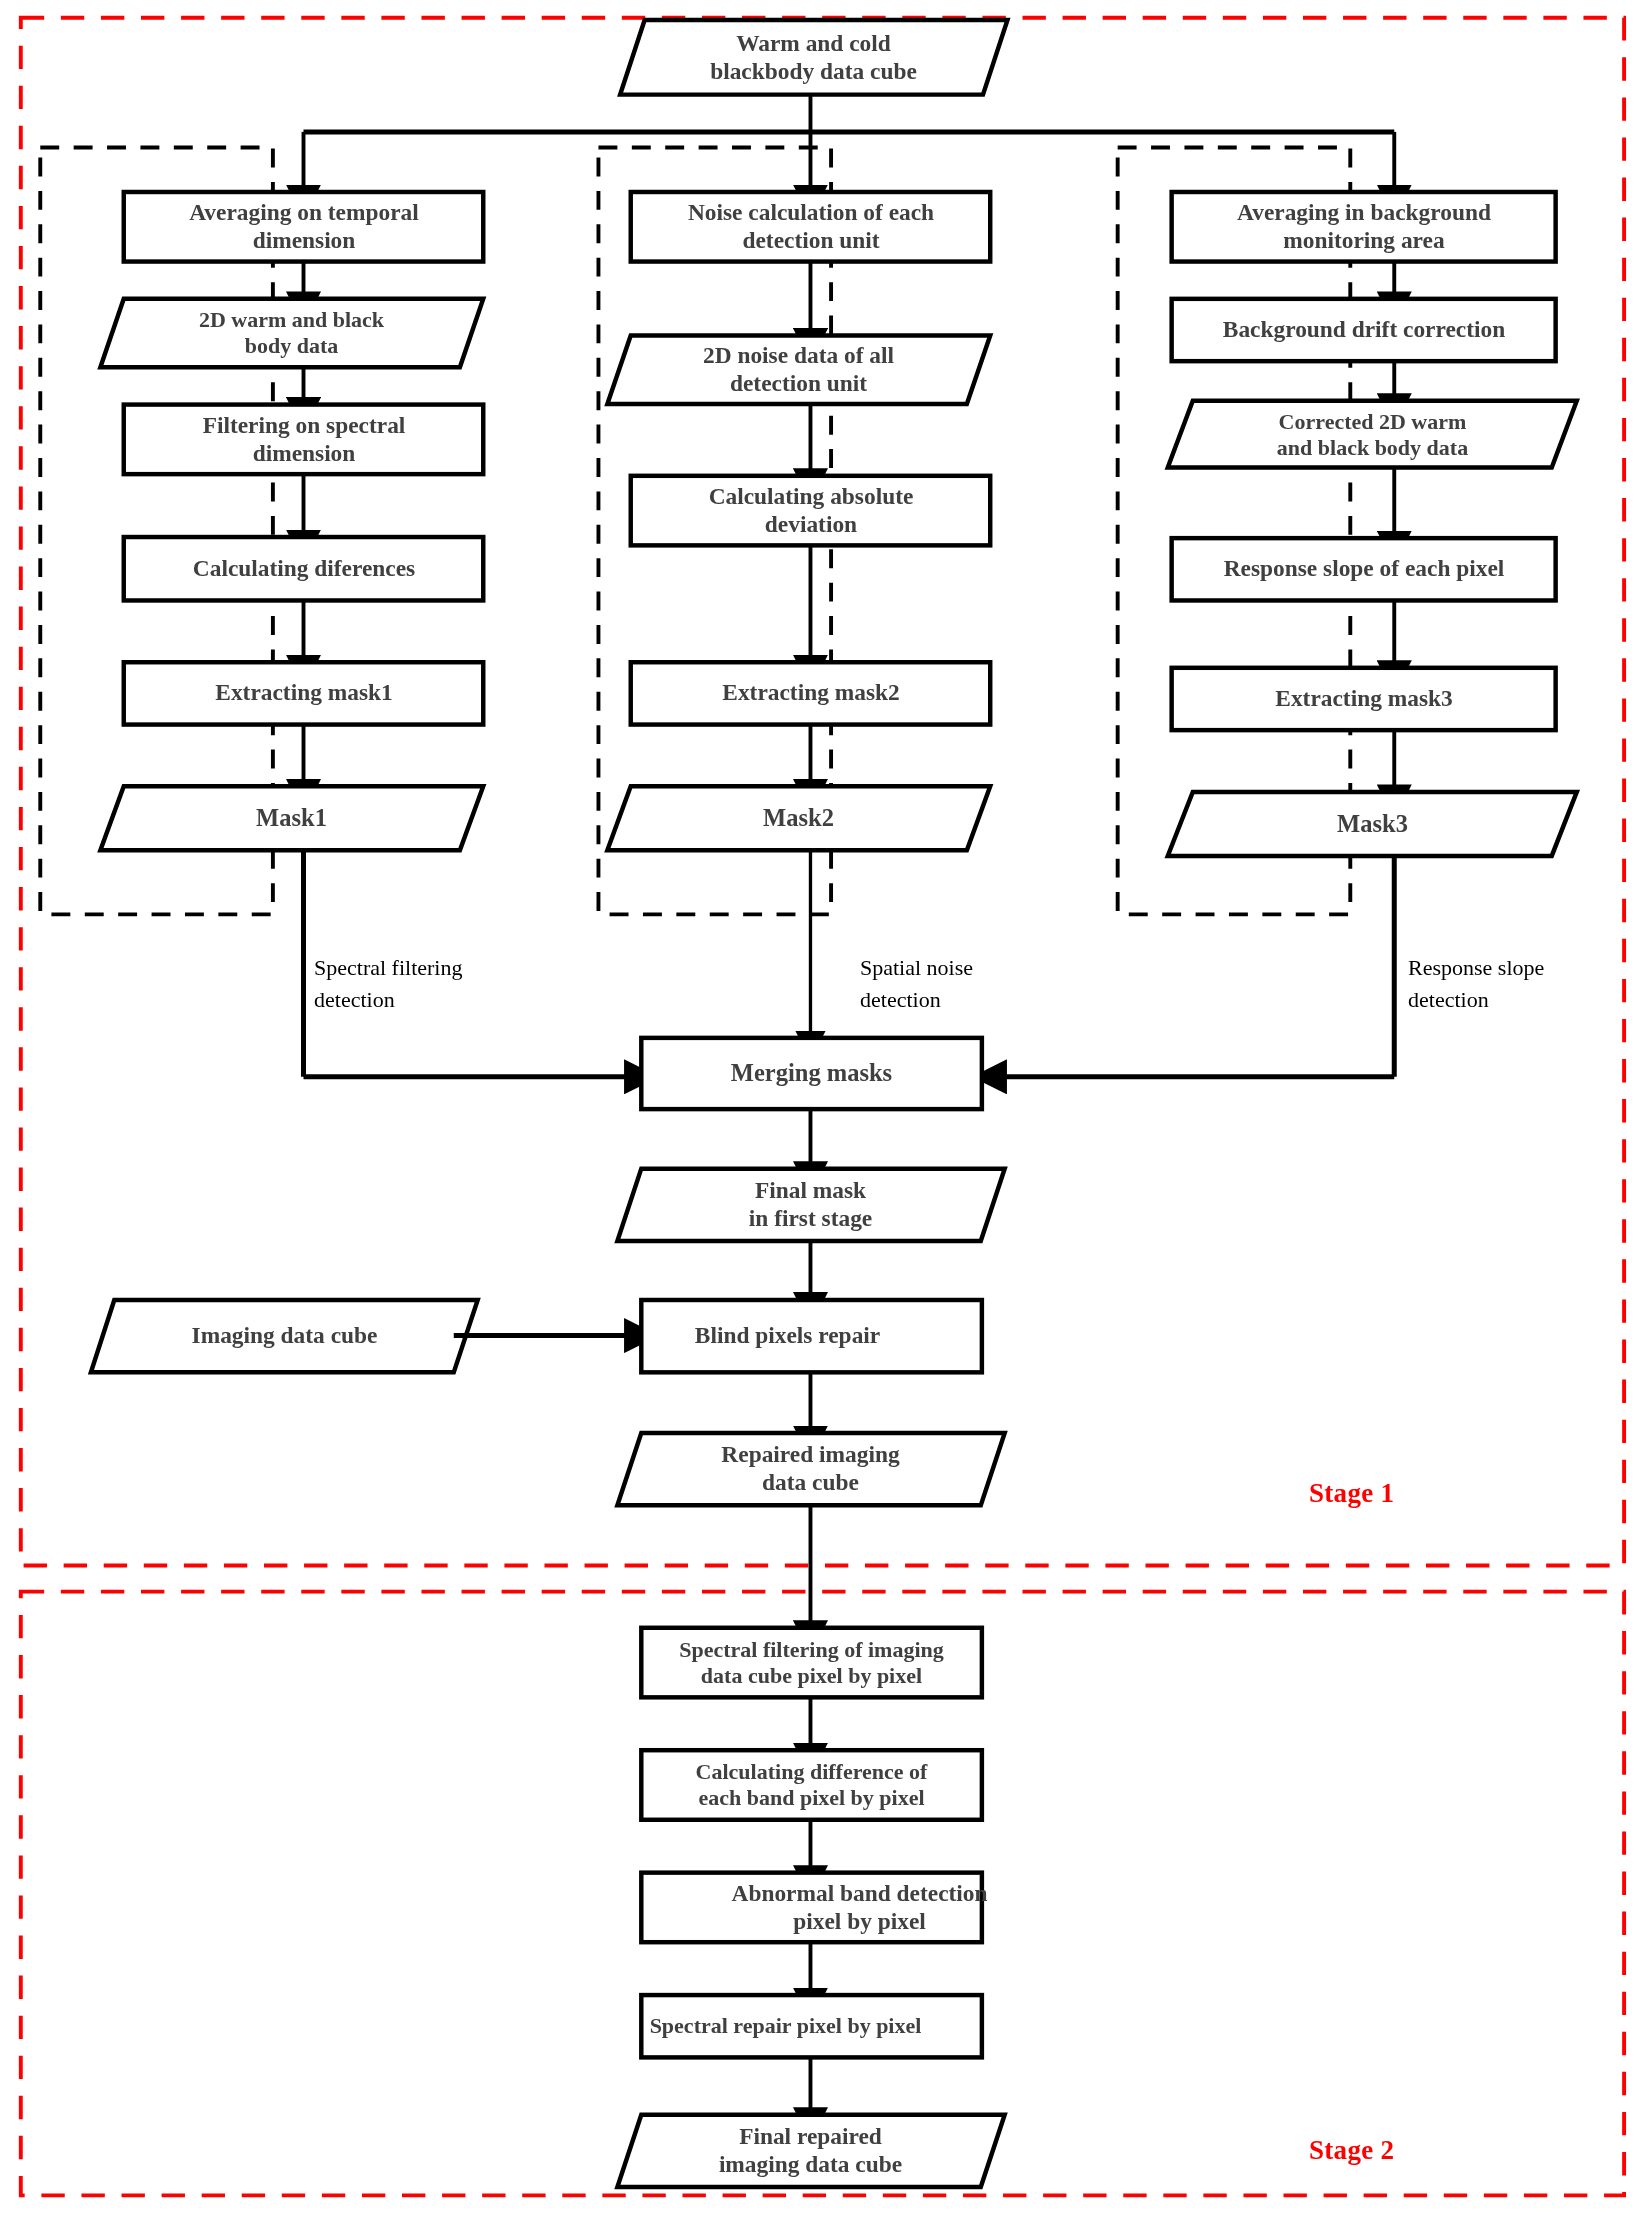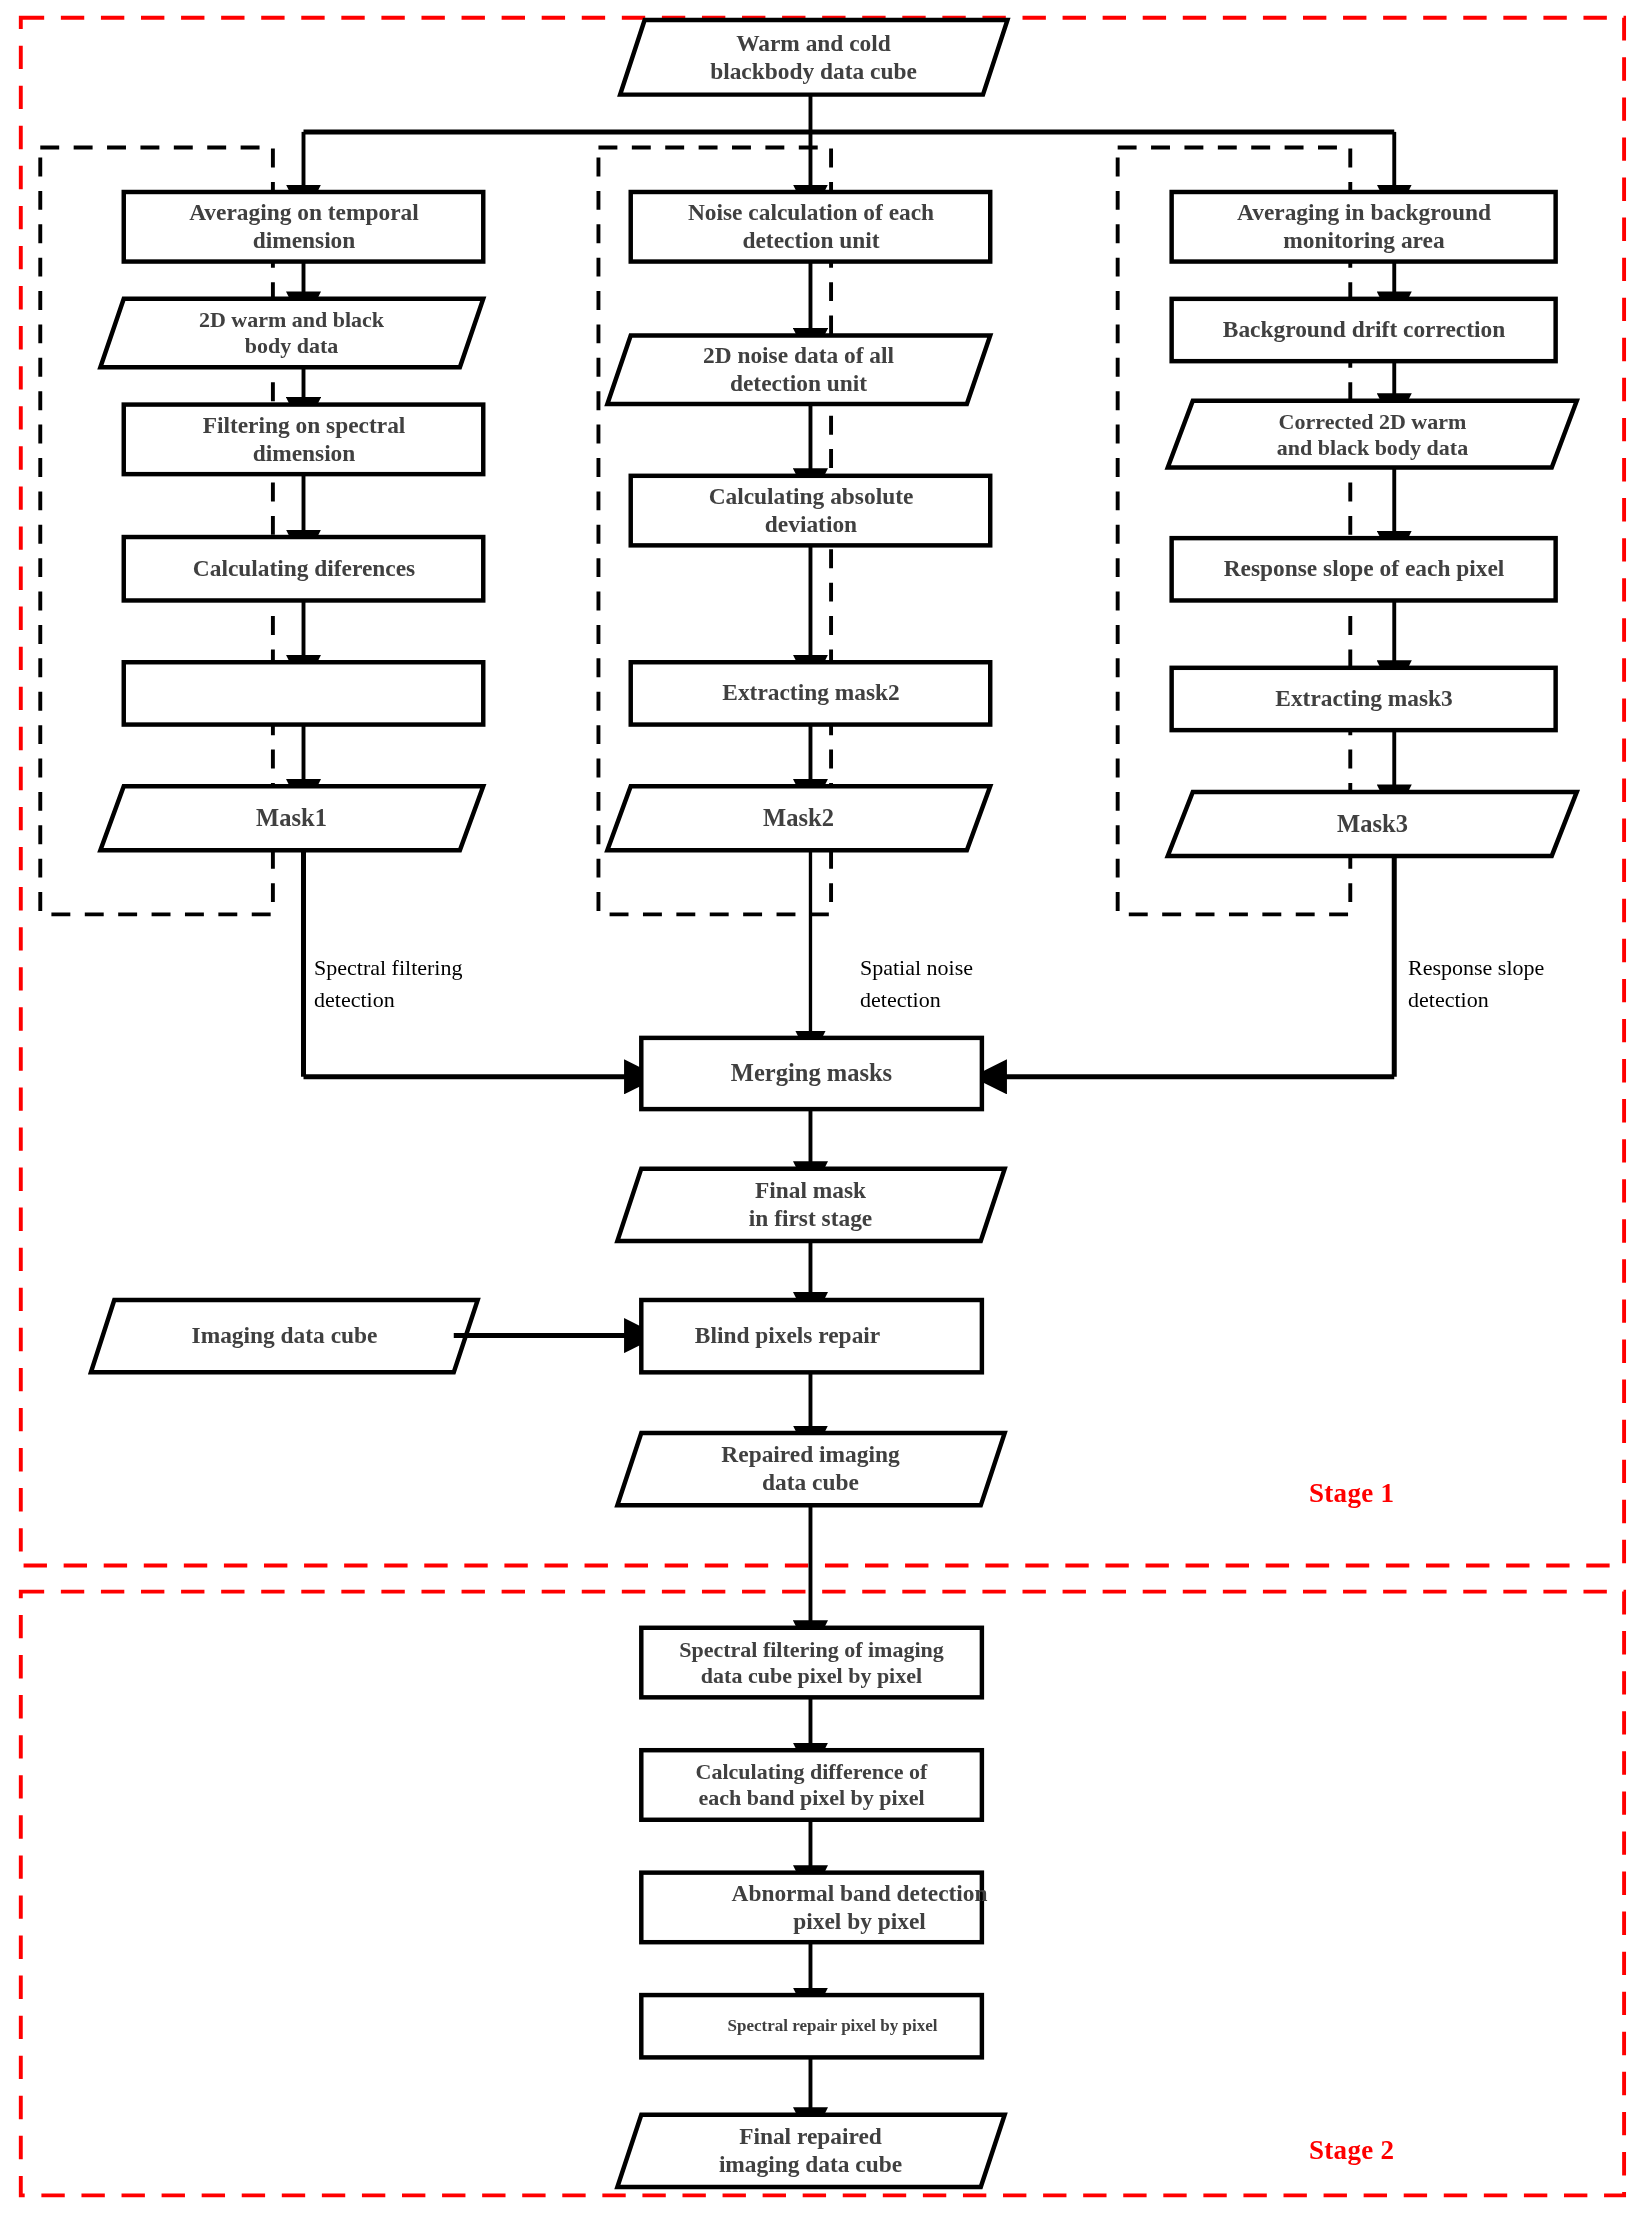--- a/index.html
+++ b/index.html
@@ -121,20 +121,21 @@
   <div class="node-label" style="left:620px;top:20px;width:387px;height:75px;font-size:23.4px;">Warm and cold
 blackbody data cube</div>
 
   <div class="node-label" style="left:124px;top:192px;width:360px;height:70px;font-size:23.4px;">Averaging on temporal
 dimension</div>
   <div class="node-label" style="left:100px;top:299px;width:383px;height:68px;font-size:22px;">2D warm and black
 body data</div>
   <div class="node-label" style="left:124px;top:405px;width:360px;height:70px;font-size:23.4px;">Filtering on spectral
 dimension</div>
   <div class="node-label" style="left:124px;top:537px;width:360px;height:63px;font-size:23.4px;">Calculating diferences</div>
+  <div class="node-label" style="left:124px;top:662px;width:360px;height:62px;font-size:23.4px;">Extracting mask1</div>
   <div class="node-label" style="left:100px;top:786px;width:383px;height:64px;font-size:24.5px;">Mask1</div>
 
   <div class="node-label" style="left:631px;top:192px;width:360px;height:70px;font-size:23.4px;">Noise calculation of each
 detection unit</div>
   <div class="node-label" style="left:607px;top:336px;width:383px;height:68px;font-size:23.4px;">2D noise data of all
 detection unit</div>
   <div class="node-label" style="left:631px;top:476px;width:360px;height:70px;font-size:23.4px;">Calculating absolute
 deviation</div>
   <div class="node-label" style="left:631px;top:662px;width:360px;height:62px;font-size:23.4px;">Extracting mask2</div>
   <div class="node-label" style="left:607px;top:786px;width:383px;height:64px;font-size:24.5px;">Mask2</div>
@@ -162,21 +163,21 @@
   <div class="node-label" style="left:617px;top:1300px;width:341px;height:72px;font-size:23.4px;">Blind pixels repair</div>
   <div class="node-label" style="left:617px;top:1433px;width:387px;height:72px;font-size:23.4px;">Repaired imaging
 data cube</div>
 
   <div class="node-label" style="left:641px;top:1628px;width:341px;height:70px;font-size:22px;">Spectral filtering of imaging
 data cube pixel by pixel</div>
   <div class="node-label" style="left:641px;top:1750px;width:341px;height:70px;font-size:22px;">Calculating difference of
 each band  pixel by pixel</div>
   <div class="node-label" style="left:641px;top:1873px;width:341px;height:70px;font-size:23.4px;padding-left:48px;">Abnormal band detection
 pixel by pixel</div>
-  <div class="node-label" style="left:662px;top:1995px;width:341px;height:62px;font-size:17px;">Spectral repair  pixel by pixel</div>
+  <div class="node-label" style="left:615px;top:1995px;width:341px;height:62px;font-size:22px;">Spectral repair  pixel by pixel</div>
   <div class="node-label" style="left:617px;top:2115px;width:387px;height:72px;font-size:23.4px;">Final repaired
 imaging data cube</div>
 
   <div class="stage-label" style="left:1309px;top:1478px;">Stage 1</div>
   <div class="stage-label" style="left:1309px;top:2135px;">Stage 2</div>
 
 </div>
 
 
 </body></html>

